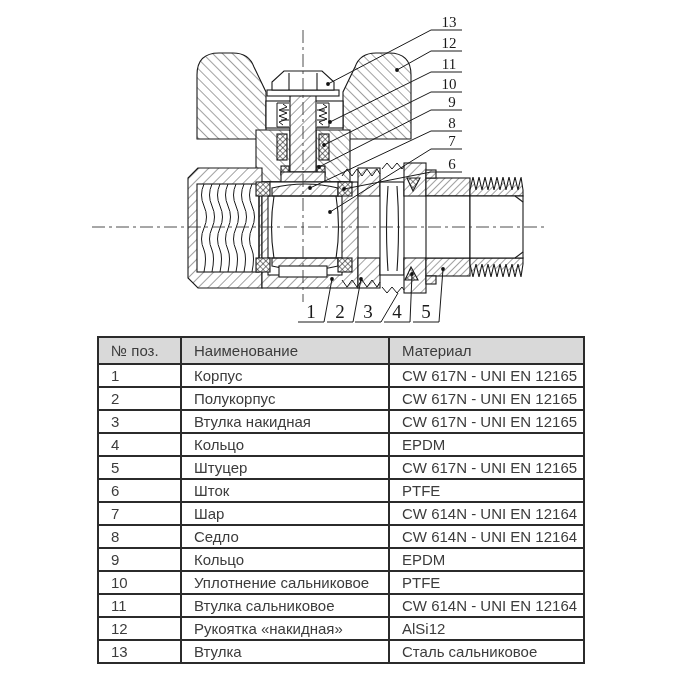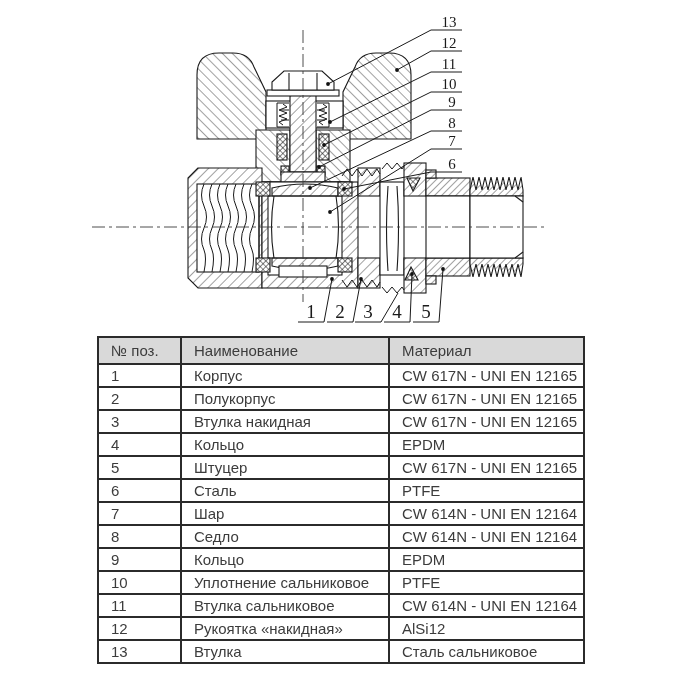--- a/index.html
+++ b/index.html
@@ -249,21 +249,21 @@
           <td>Кольцо</td>
           <td>EPDM</td>
         </tr>
         <tr>
           <td>5</td>
           <td>Штуцер</td>
           <td>CW 617N - UNI EN 12165</td>
         </tr>
         <tr>
           <td>6</td>
-          <td>Сталь</td>
+          <td>Шток</td>
           <td>PTFE</td>
         </tr>
         <tr>
           <td>7</td>
           <td>Шар</td>
           <td>CW 614N - UNI EN 12164</td>
         </tr>
         <tr>
           <td>8</td>
           <td>Седло</td>

